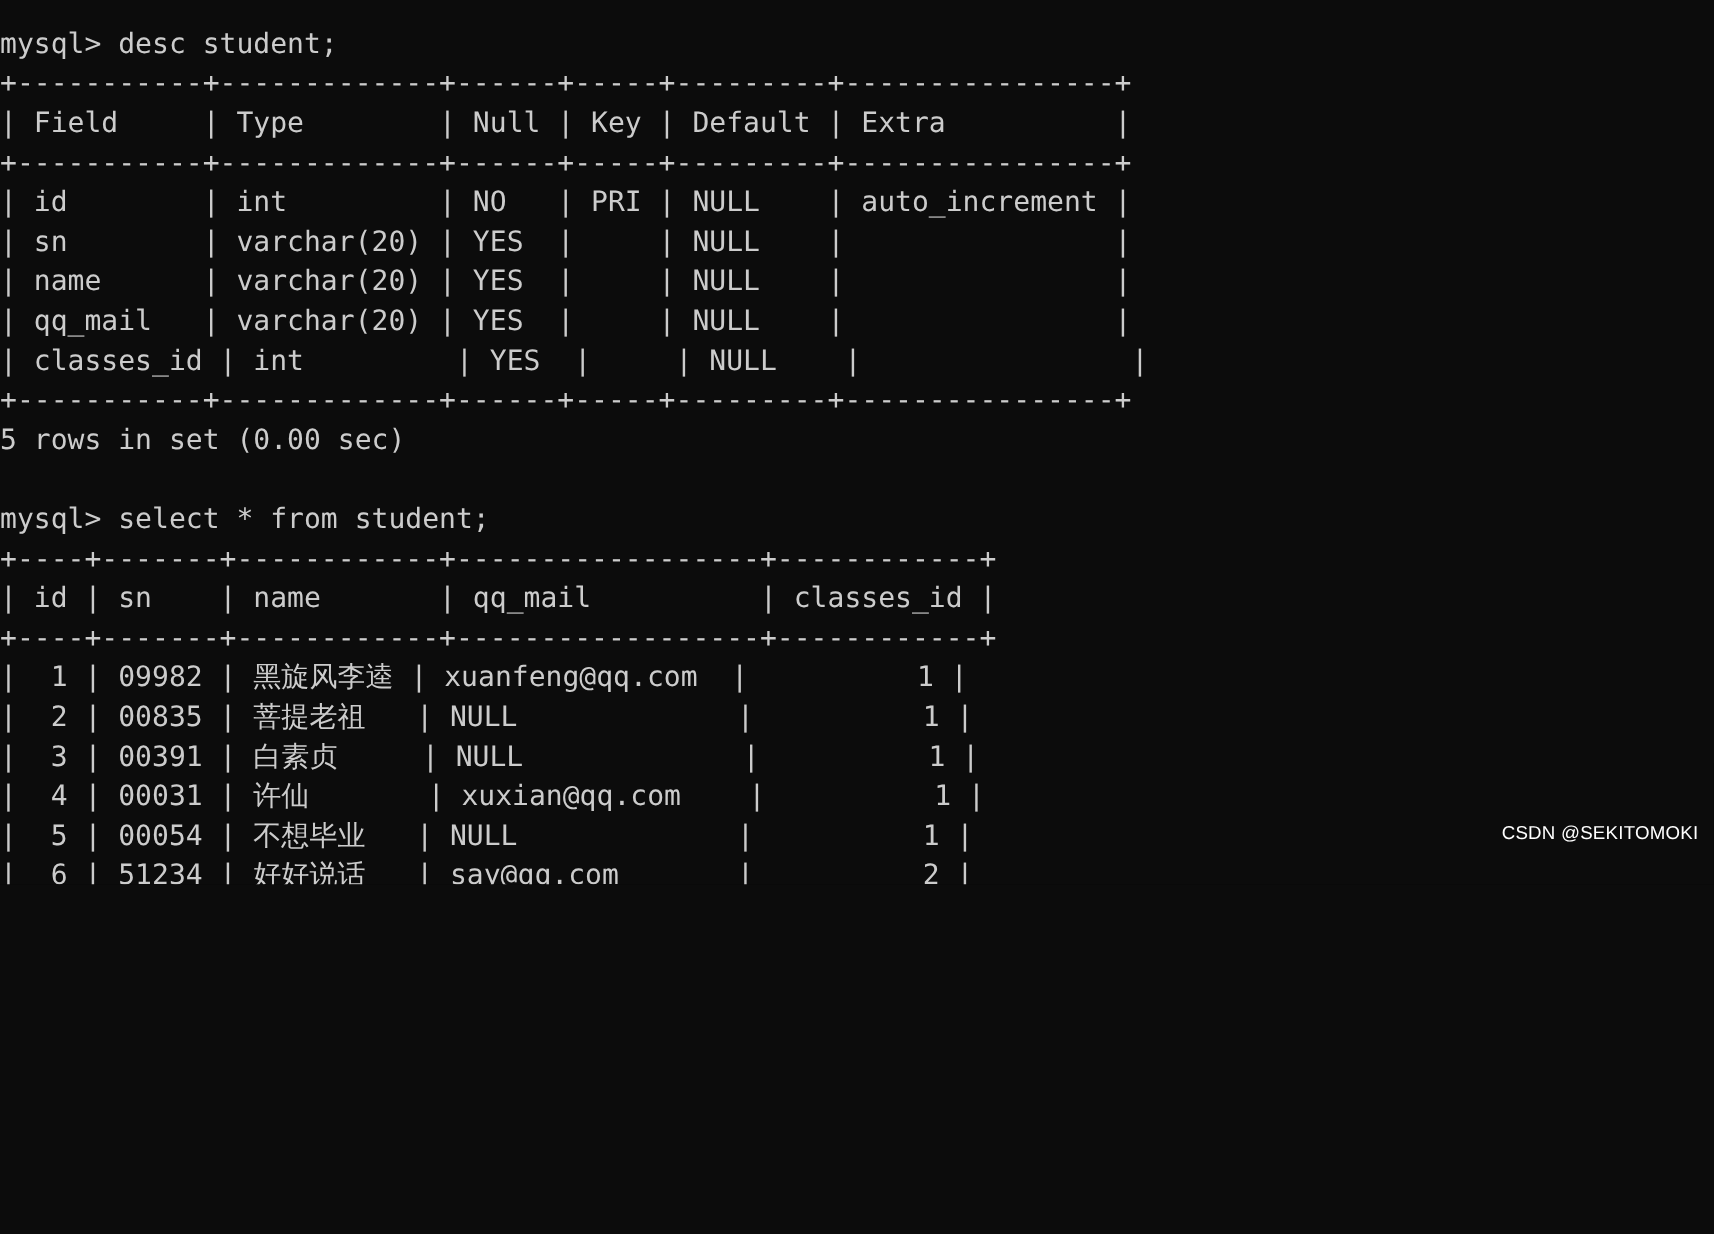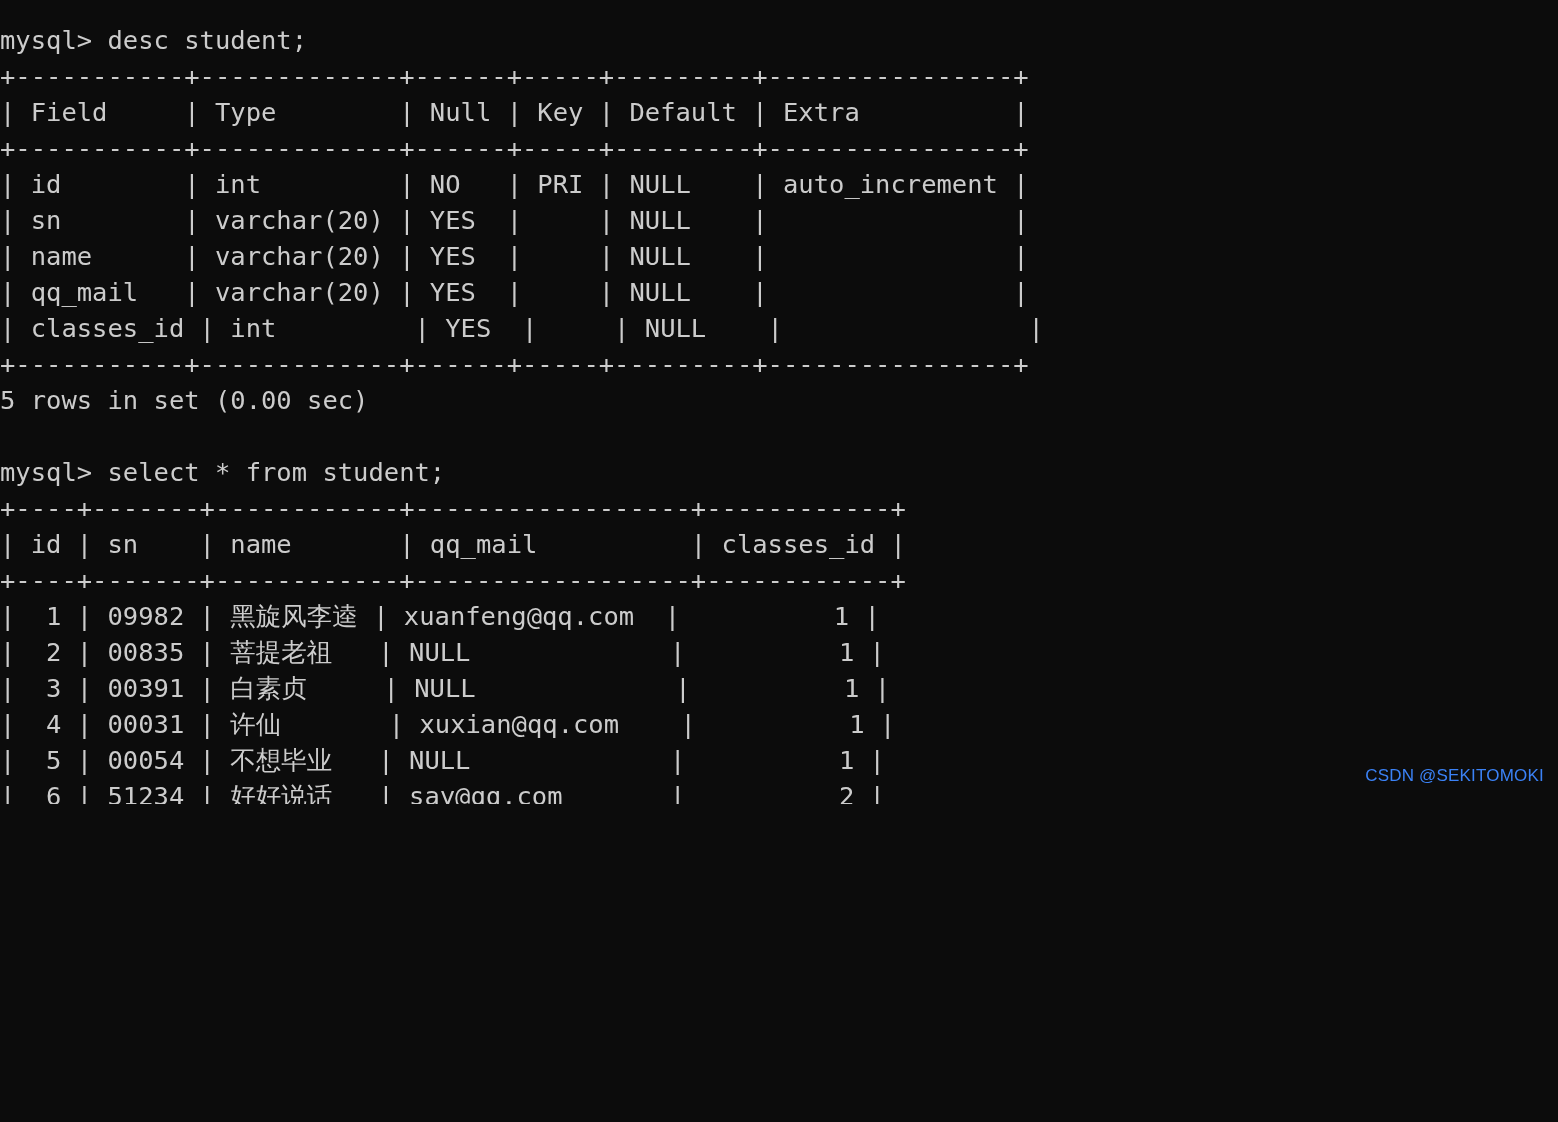--- a/index.html
+++ b/index.html
@@ -35,24 +35,24 @@
     display: inline-block;
     width: 2px;
     height: 30px;
     background: #cccccc;
     vertical-align: -6px;
     margin-left: 7px;
   }
   #watermark {
     position: absolute;
     right: 14px;
-    bottom: 10px;
+    bottom: 28px;
     font-family: "Liberation Sans", "DejaVu Sans", sans-serif;
     font-size: 17px;
-    color: #3b82f6;
+    color: #ffffff;
     letter-spacing: 0.2px;
     white-space: pre;
   }
 </style>
 </head>
 <body>
 
 <div id="terminal">
   <pre id="terminal-output">mysql&gt; desc student;
 +-----------+-------------+------+-----+---------+----------------+

